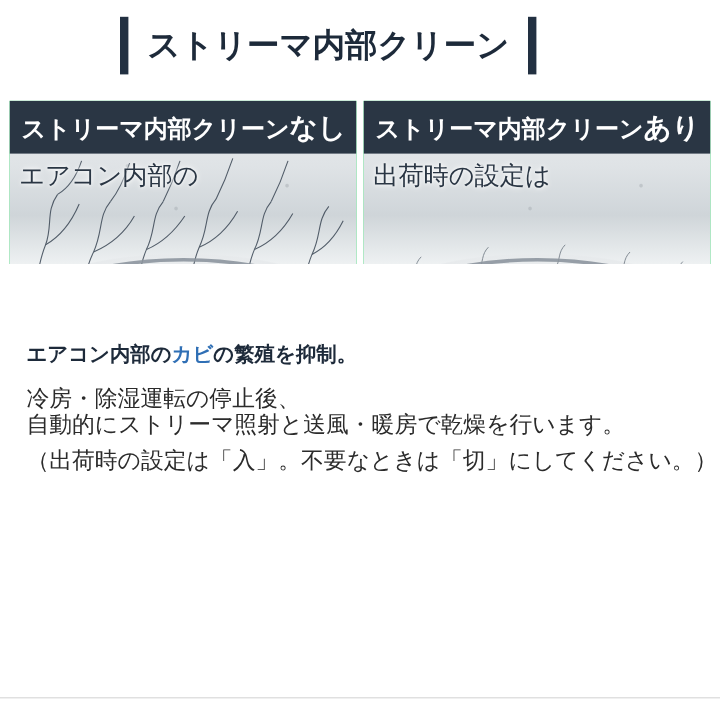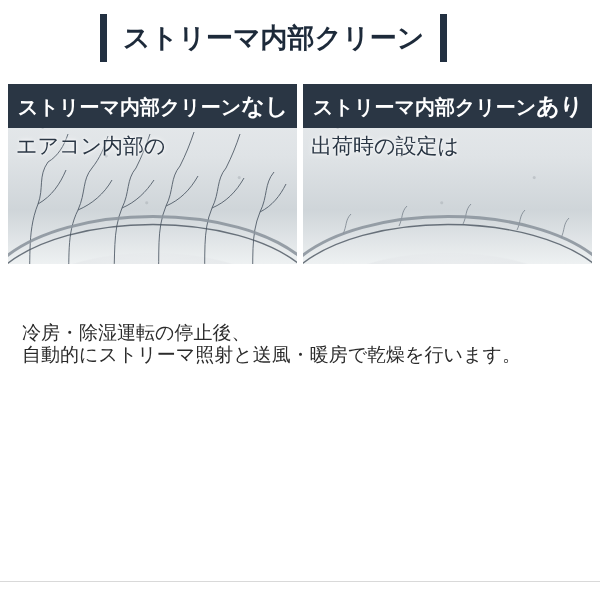--- a/index.html
+++ b/index.html
@@ -44,21 +44,21 @@
     position: absolute;
     left: 8px; top: 84px;
     width: 584px;
     height: 180px;
     display: flex;
     gap: 6px;
   }
   .panel {
     position: relative;
     width: 289px;
-    height: 180px;
+    height: 136px;
     overflow: hidden;
     background: #22c55e;
     padding-left: 39px;
   }
   
   .photo {
     position: absolute;
     inset: 0;
     background:
       radial-gradient(ellipse 120% 70% at 50% 118%, #f2f4f5 0%, #e7eaec 34%, rgba(231,234,236,0) 35%),
@@ -192,18 +192,22 @@
       </svg>
       <div class="panel-label">
         <span class="panel-label-text">
           <span>ストリーマ内部クリーン</span><span class="strong">あり</span>
         </span>
       </div>
       <div class="panel-caption">出荷時の設定は</div>
     </div>
   </div>
 
+  <div class="lead">
+    <span>エアコン内部の</span><span class="accent">カビ</span><span>の繁殖を抑制。</span>
+  </div>
 
   <div class="para" id="p1">冷房・除湿運転の停止後、
 自動的にストリーマ照射と送風・暖房で乾燥を行います。</div>
+  <div class="para" id="p2">（出荷時の設定は「入」。不要なときは「切」にしてください。）</div>
 
   <div class="footer-rule"></div>
 </div>
 
 </body></html>

